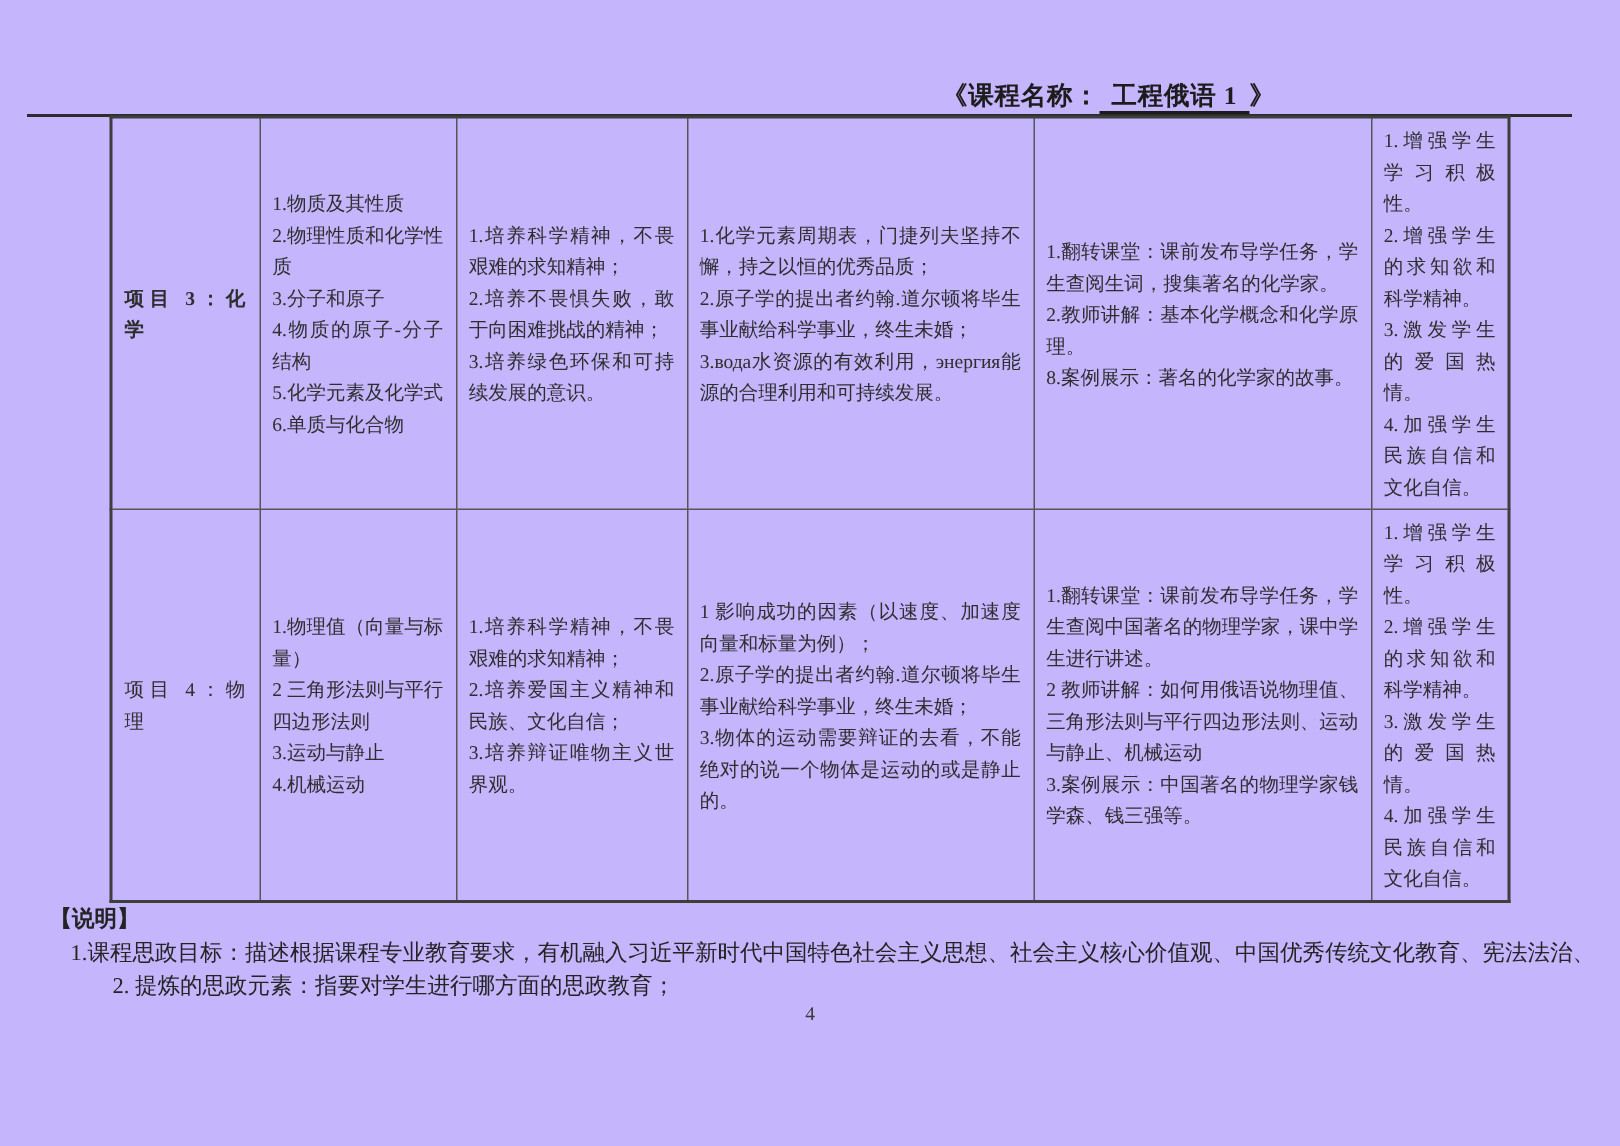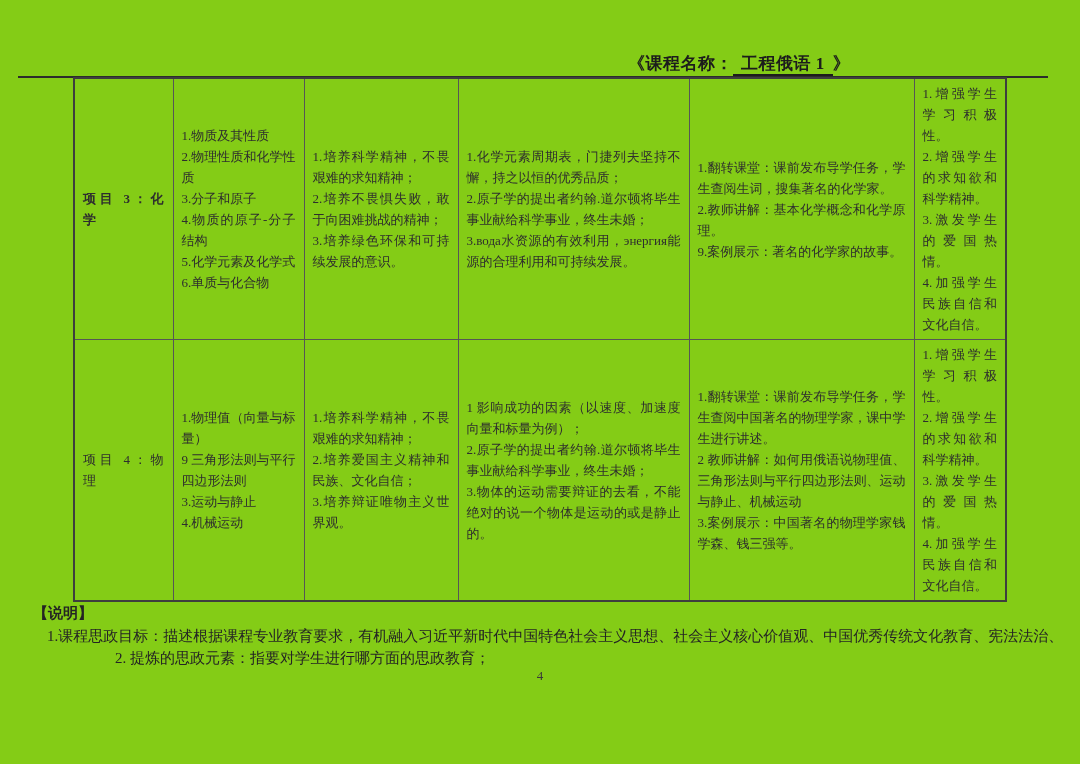--- a/index.html
+++ b/index.html
@@ -1,19 +1,19 @@
 <!DOCTYPE html>
 <html><head>
 <meta charset="utf-8">
 <style>
   html,body{margin:0;padding:0;}
   .page{
     position:relative;
     width:1080px;height:764px;
-    background:#84cc16;
+    background:#c4b5fd;
     font-family:"Liberation Serif", serif;
     color:#2b2b2b;
     overflow:hidden;
   }
   
   .doc-header{
     position:absolute;top:52px;left:628px;
     font-size:17px;font-weight:bold;color:#1c1c1c;
     white-space:nowrap;letter-spacing:0.5px;
   }
@@ -53,21 +53,21 @@
   .li{margin:0;}
   
   .notes{
     position:absolute;top:602px;left:0;width:1080px;
     font-size:15px;color:#242424;
   }
   .notes .nline{line-height:22.5px;white-space:nowrap;}
   .n-title{margin-left:33px;font-weight:bold;}
   .n-l1{margin-left:47px;}
   .n-l2{margin-left:115px;}
-  .n-l3{margin-left:115px;}
+  .n-l3{margin-left:75px;}
   
   .page-num{
     position:absolute;top:668px;left:0;width:1080px;
     text-align:center;font-size:13px;color:#3a3a3a;
   }
 </style>
 </head>
 <body>
 
 <div class="page">
@@ -104,34 +104,34 @@
             <div class="li">3.培养绿色环保和可持续发展的意识。</div>
           </td>
       <td>
             <div class="li">1.化学元素周期表，门捷列夫坚持不懈，持之以恒的优秀品质；</div>
             <div class="li">2.原子学的提出者约翰.道尔顿将毕生事业献给科学事业，终生未婚；</div>
             <div class="li">3.вода水资源的有效利用，энергия能源的合理利用和可持续发展。</div>
           </td>
       <td>
             <div class="li">1.翻转课堂：课前发布导学任务，学生查阅生词，搜集著名的化学家。</div>
             <div class="li">2.教师讲解：基本化学概念和化学原理。</div>
-            <div class="li">9.案例展示：著名的化学家的故事。</div>
+            <div class="li">8.案例展示：著名的化学家的故事。</div>
           </td>
       <td class="c-eff">
             <div class="li">1.增强学生学习积极性。</div>
             <div class="li">2.增强学生的求知欲和科学精神。</div>
             <div class="li">3.激发学生的爱国热情。</div>
             <div class="li">4.加强学生民族自信和文化自信。</div>
           </td>
     </tr>
     <tr class="r2">
       <td class="project">项目 4：物理</td>
       <td class="c-know">
             <div class="li">1.物理值（向量与标量）</div>
-            <div class="li">9 三角形法则与平行四边形法则</div>
+            <div class="li">2 三角形法则与平行四边形法则</div>
             <div class="li">3.运动与静止</div>
             <div class="li">4.机械运动</div>
           </td>
       <td class="c-goal">
             <div class="li">1.培养科学精神，不畏艰难的求知精神；</div>
             <div class="li">2.培养爱国主义精神和民族、文化自信；</div>
             <div class="li">3.培养辩证唯物主义世界观。</div>
           </td>
       <td>
             <div class="li">1 影响成功的因素（以速度、加速度向量和标量为例）；</div>

